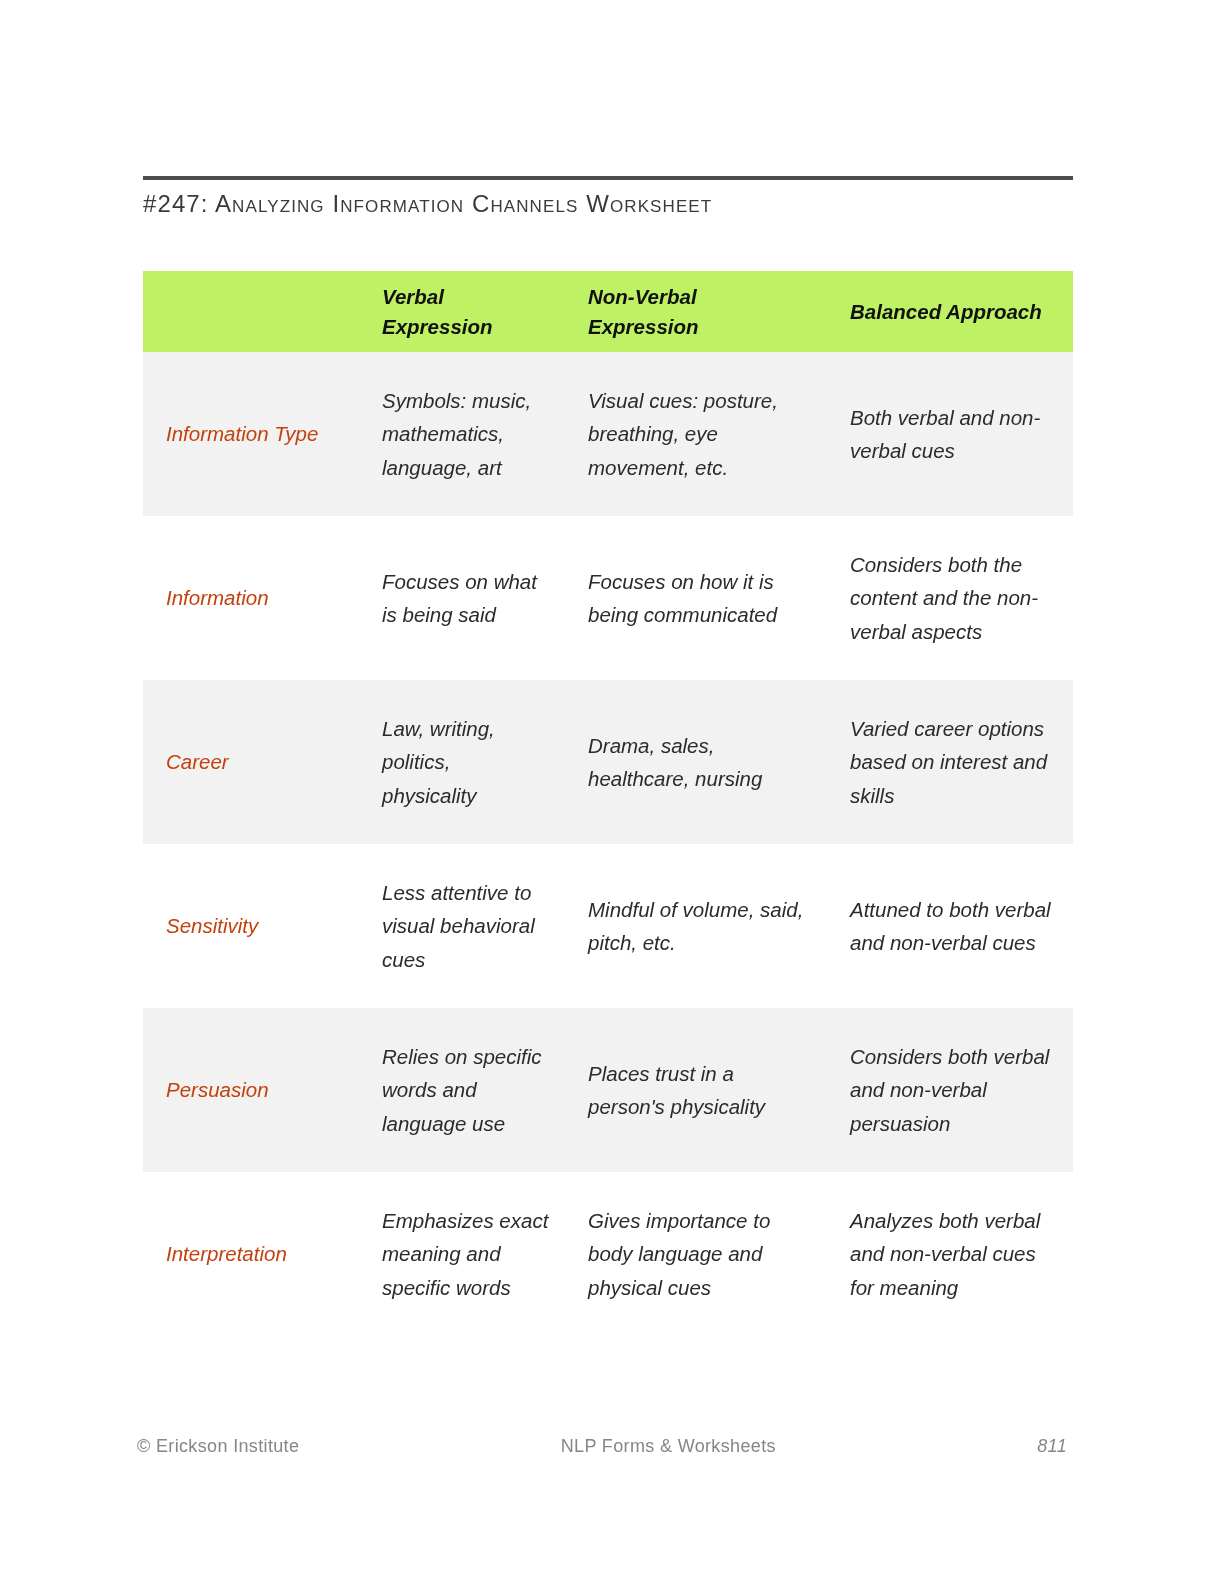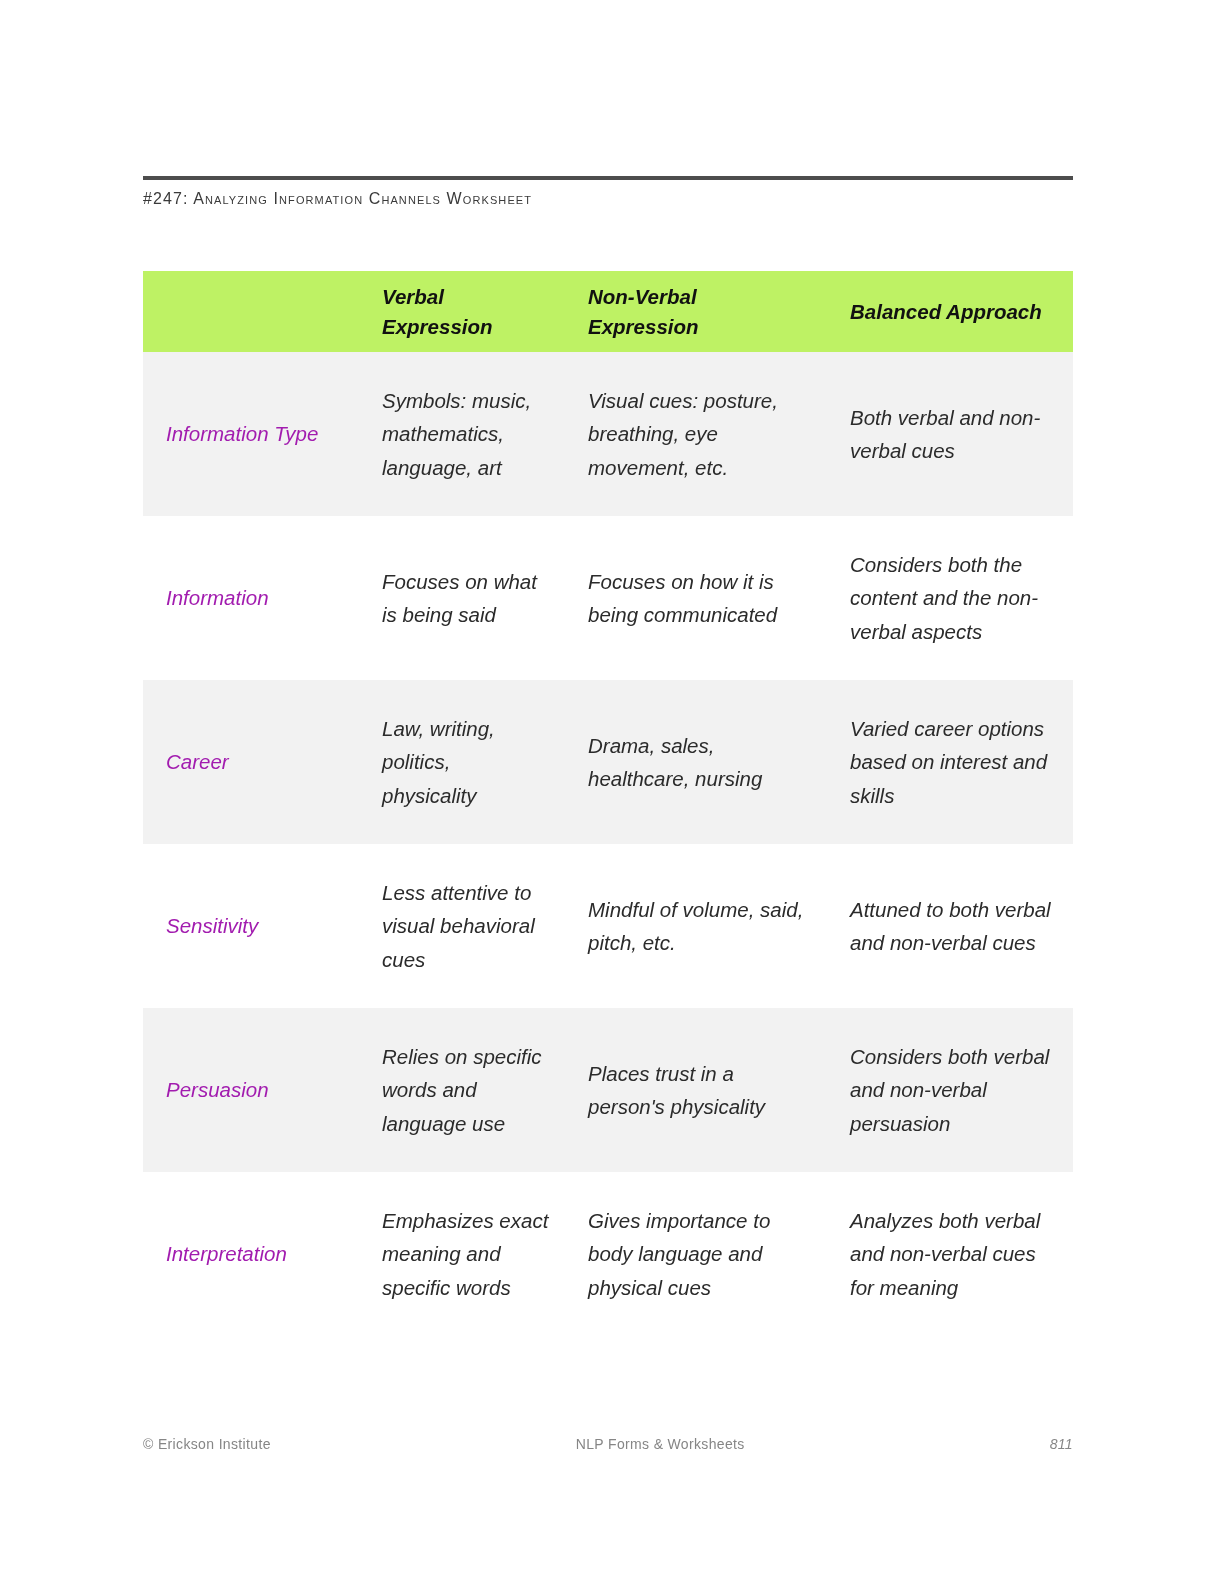--- a/index.html
+++ b/index.html
@@ -30,21 +30,21 @@
     width: 930px;
   }
   .header-rule {
     width: 100%;
     height: 4px;
     background: #4d4d4d;
   }
   .header-title {
     margin-top: 10px;
     font-family: "Liberation Sans", sans-serif;
-    font-size: 16px;
+    font-size: 24px;
     font-weight: 400;
     color: #3a3a3a;
     letter-spacing: 1.1px;
     font-variant: small-caps;
     white-space: nowrap;
   }
 
   
   .worksheet-table {
     position: absolute;
@@ -91,32 +91,32 @@
     padding: 0 16px 0 23px;
     vertical-align: middle;
     font-style: italic;
     font-weight: 400;
     font-size: 20.5px;
     line-height: 1.62;
     color: #2b2b2b;
     box-sizing: border-box;
   }
   .worksheet-table tbody td.label-cell {
-    color: #a21caf;
+    color: #c2410c;
   }
 
   
   .footer {
     position: absolute;
-    left: 143px;
+    left: 137px;
     top: 1436px;
     width: 930px;
     display: flex;
     align-items: flex-start;
-    font-size: 14px;
+    font-size: 18px;
     color: #868686;
     letter-spacing: 0.35px;
   }
   .footer-left  { flex: 0 0 auto; }
   .footer-center{ flex: 1 1 auto; text-align: center; }
   .footer-right { flex: 0 0 auto; text-align: right; font-style: italic; }
 </style>
 </head>
 <body>
 

